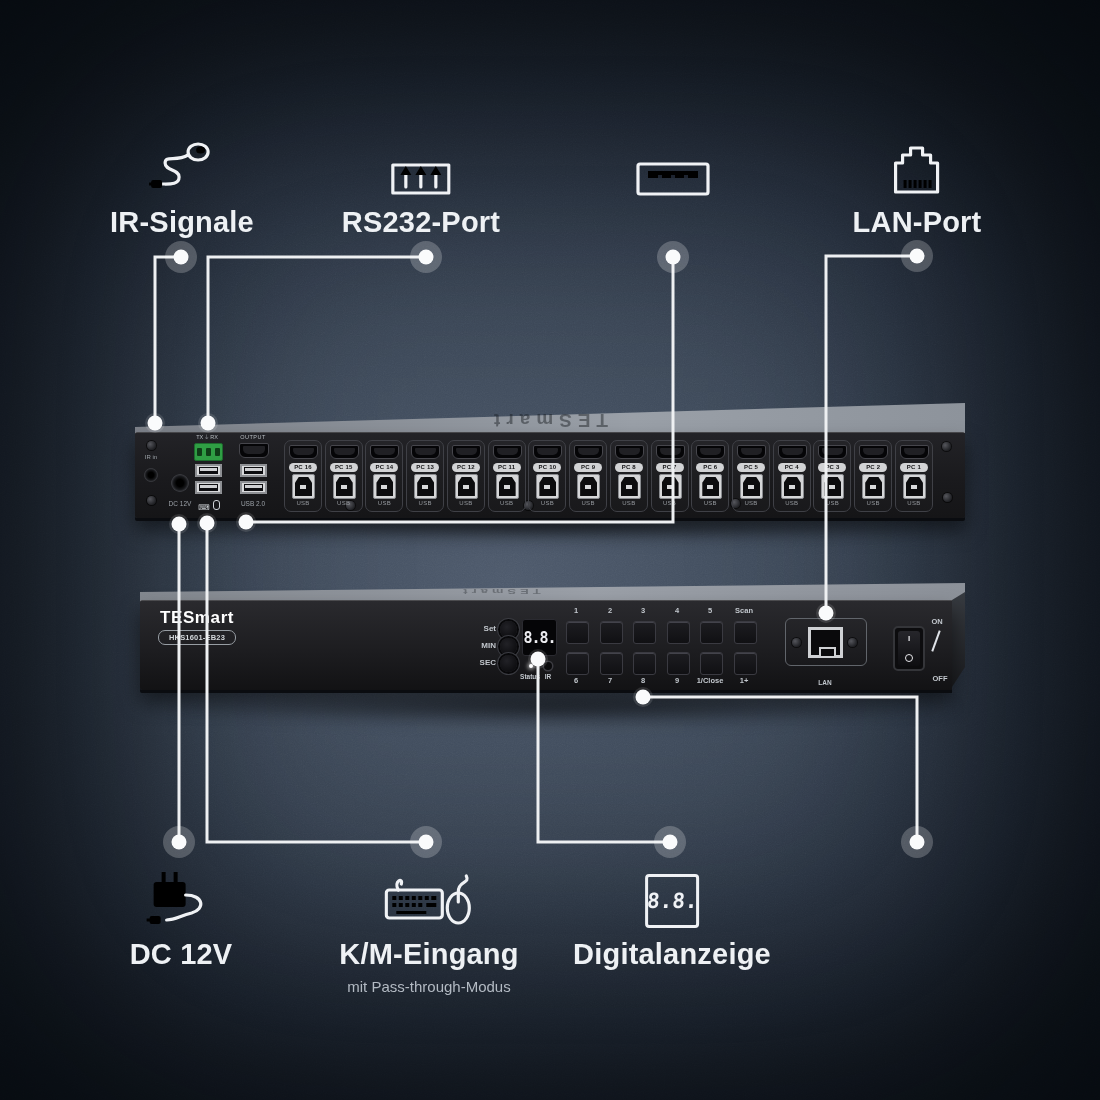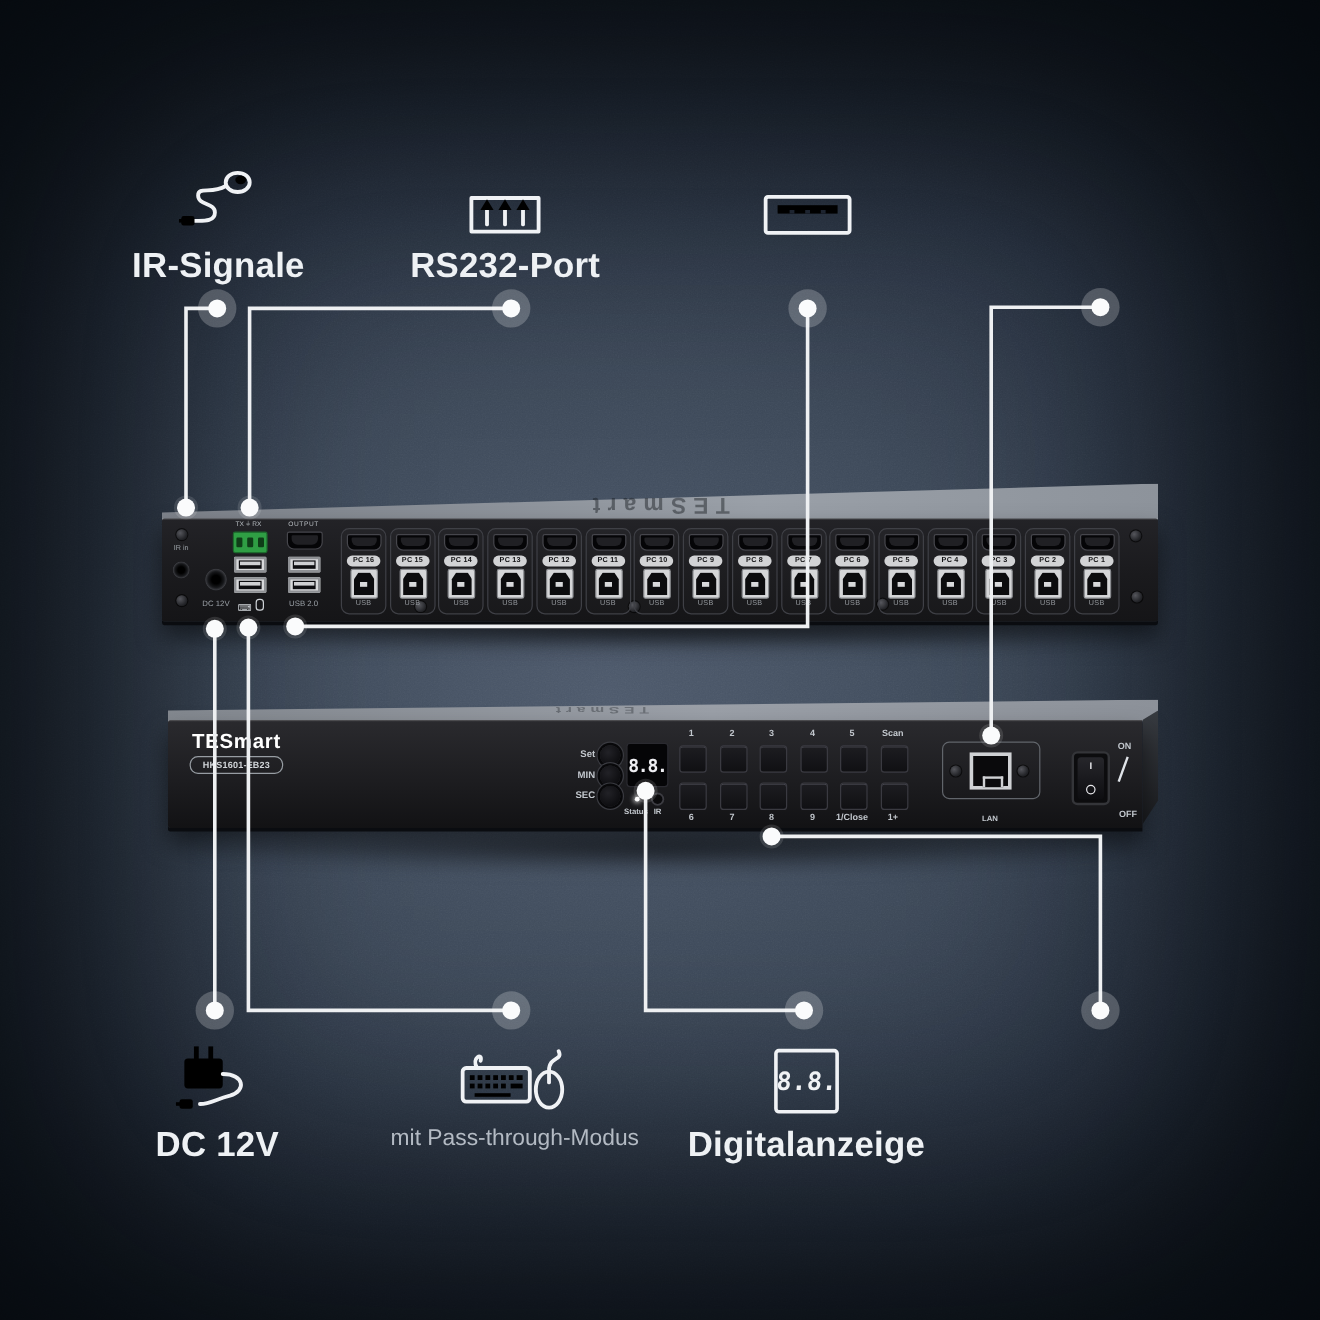--- a/index.html
+++ b/index.html
@@ -9,21 +9,21 @@
     background:
       radial-gradient(ellipse 950px 760px at 46% 53%, #4e5a6c 0%, #3d4959 36%, #2b3545 62%, #1b222d 82%, #11161e 100%);
   }
   .noise{position:absolute;inset:0;z-index:1;opacity:.45;mix-blend-mode:soft-light;pointer-events:none;}
   .vignette{position:absolute;inset:0;z-index:1;box-shadow:inset 0 0 260px 110px rgba(4,7,11,.82);pointer-events:none;}
 
   
   .feature{position:absolute;z-index:6;transform:translateX(-50%);text-align:center;color:#eef1f4;}
   .f-icon{height:66px;display:flex;align-items:flex-end;justify-content:center;margin-bottom:10px;}
   .f-title{font-size:29px;font-weight:700;letter-spacing:.2px;white-space:nowrap;}
-  .f-sub{font-size:19px;font-weight:400;color:#b3bac3;margin-top:7px;white-space:nowrap;}
+  .f-sub{font-size:15px;font-weight:400;color:#b3bac3;margin-top:7px;white-space:nowrap;}
   .ico{stroke:#f0f2f5;fill:none;stroke-width:3.2;stroke-linecap:round;stroke-linejoin:round;}
   .seg-box{width:48px;height:48px;border:3px solid #f0f2f5;border-radius:4px;display:flex;align-items:center;justify-content:center;}
   .seg-box span{font-family:"DejaVu Sans Mono",monospace;font-weight:bold;font-size:21px;color:#f0f2f5;transform:skewX(-5deg);}
   .kp-row{display:flex;justify-content:center;}
   .kp-row + .kp-row{margin-top:11px;}
   .kp-sq{width:21px;height:21px;border-radius:3px;background:#f0f2f5;margin:0 5.5px;}
   .kp-sq.sp{margin-left:14px;}
 
   
   .overlay{position:absolute;inset:0;z-index:5;pointer-events:none;}
@@ -137,20 +137,34 @@
       <svg width="74" height="34" viewBox="0 0 74 34">
         <rect class="ico" x="2" y="2" width="70" height="30" rx="2" stroke-width="4"></rect>
         <rect class="fill" x="12" y="9" width="50" height="7"></rect>
         <rect x="22" y="13" width="4" height="3" fill="#1d2430"></rect>
         <rect x="35" y="13" width="4" height="3" fill="#1d2430"></rect>
         <rect x="48" y="13" width="4" height="3" fill="#1d2430"></rect>
       </svg>
     </div>
   </div>
 
+  <div class="feature" style="left:917px;top:130px;">
+    <div class="f-icon">
+      <svg width="56" height="54" viewBox="0 0 56 54">
+        <path class="ico" stroke-width="3.6" d="M7,50 V21 h7 v-8 h8 V6 h12 v7 h8 v8 h7 v29 Z"></path>
+        <rect class="fill" x="15" y="38" width="3" height="8"></rect>
+        <rect class="fill" x="20" y="38" width="3" height="8"></rect>
+        <rect class="fill" x="25" y="38" width="3" height="8"></rect>
+        <rect class="fill" x="30" y="38" width="3" height="8"></rect>
+        <rect class="fill" x="35" y="38" width="3" height="8"></rect>
+        <rect class="fill" x="40" y="38" width="3" height="8"></rect>
+      </svg>
+    </div>
+    <div class="f-title">LAN-Port</div>
+  </div>
 
   <div class="feature" style="left:181px;top:862px;">
     <div class="f-icon">
       <svg width="70" height="58" viewBox="0 0 70 58">
         <rect class="fill" x="16" y="2" width="4" height="11"></rect>
         <rect class="fill" x="28" y="2" width="4" height="11"></rect>
         <rect class="fill" x="8" y="12" width="32" height="25" rx="3"></rect>
         <path class="ico" d="M40,25 C58,25 60,39 46,43 C34,46 30,50 21,50"></path>
         <rect class="fill" x="4" y="46" width="11" height="8" rx="2"></rect>
         <rect class="fill" x="1" y="48.5" width="4" height="3"></rect>
@@ -178,20 +192,21 @@
             <rect class="fill" x="27.5" y="31" width="4" height="4"></rect>
           <rect class="fill" x="34" y="31" width="4" height="4"></rect>
             <rect class="fill" x="42" y="31" width="10" height="4"></rect>
           <rect class="fill" x="12" y="39" width="30" height="3"></rect>
         </g>
         <path class="ico" stroke-width="2.6" d="M74,20 C74,8 86,12 82,4"></path>
         <ellipse class="ico" cx="74" cy="36" rx="11" ry="15" stroke-width="3"></ellipse>
         <path class="ico" stroke-width="2.6" d="M74,22 v8"></path>
       </svg>
     </div>
+    <div class="f-title">K/M-Eingang</div>
     <div class="f-sub">mit Pass-through-Modus</div>
   </div>
 
   <div class="feature" style="left:672px;top:862px;">
     <div class="f-icon">
       <div class="seg-box">
           <span>8.8.</span>
         </div>
     </div>
     <div class="f-title">Digitalanzeige</div>

